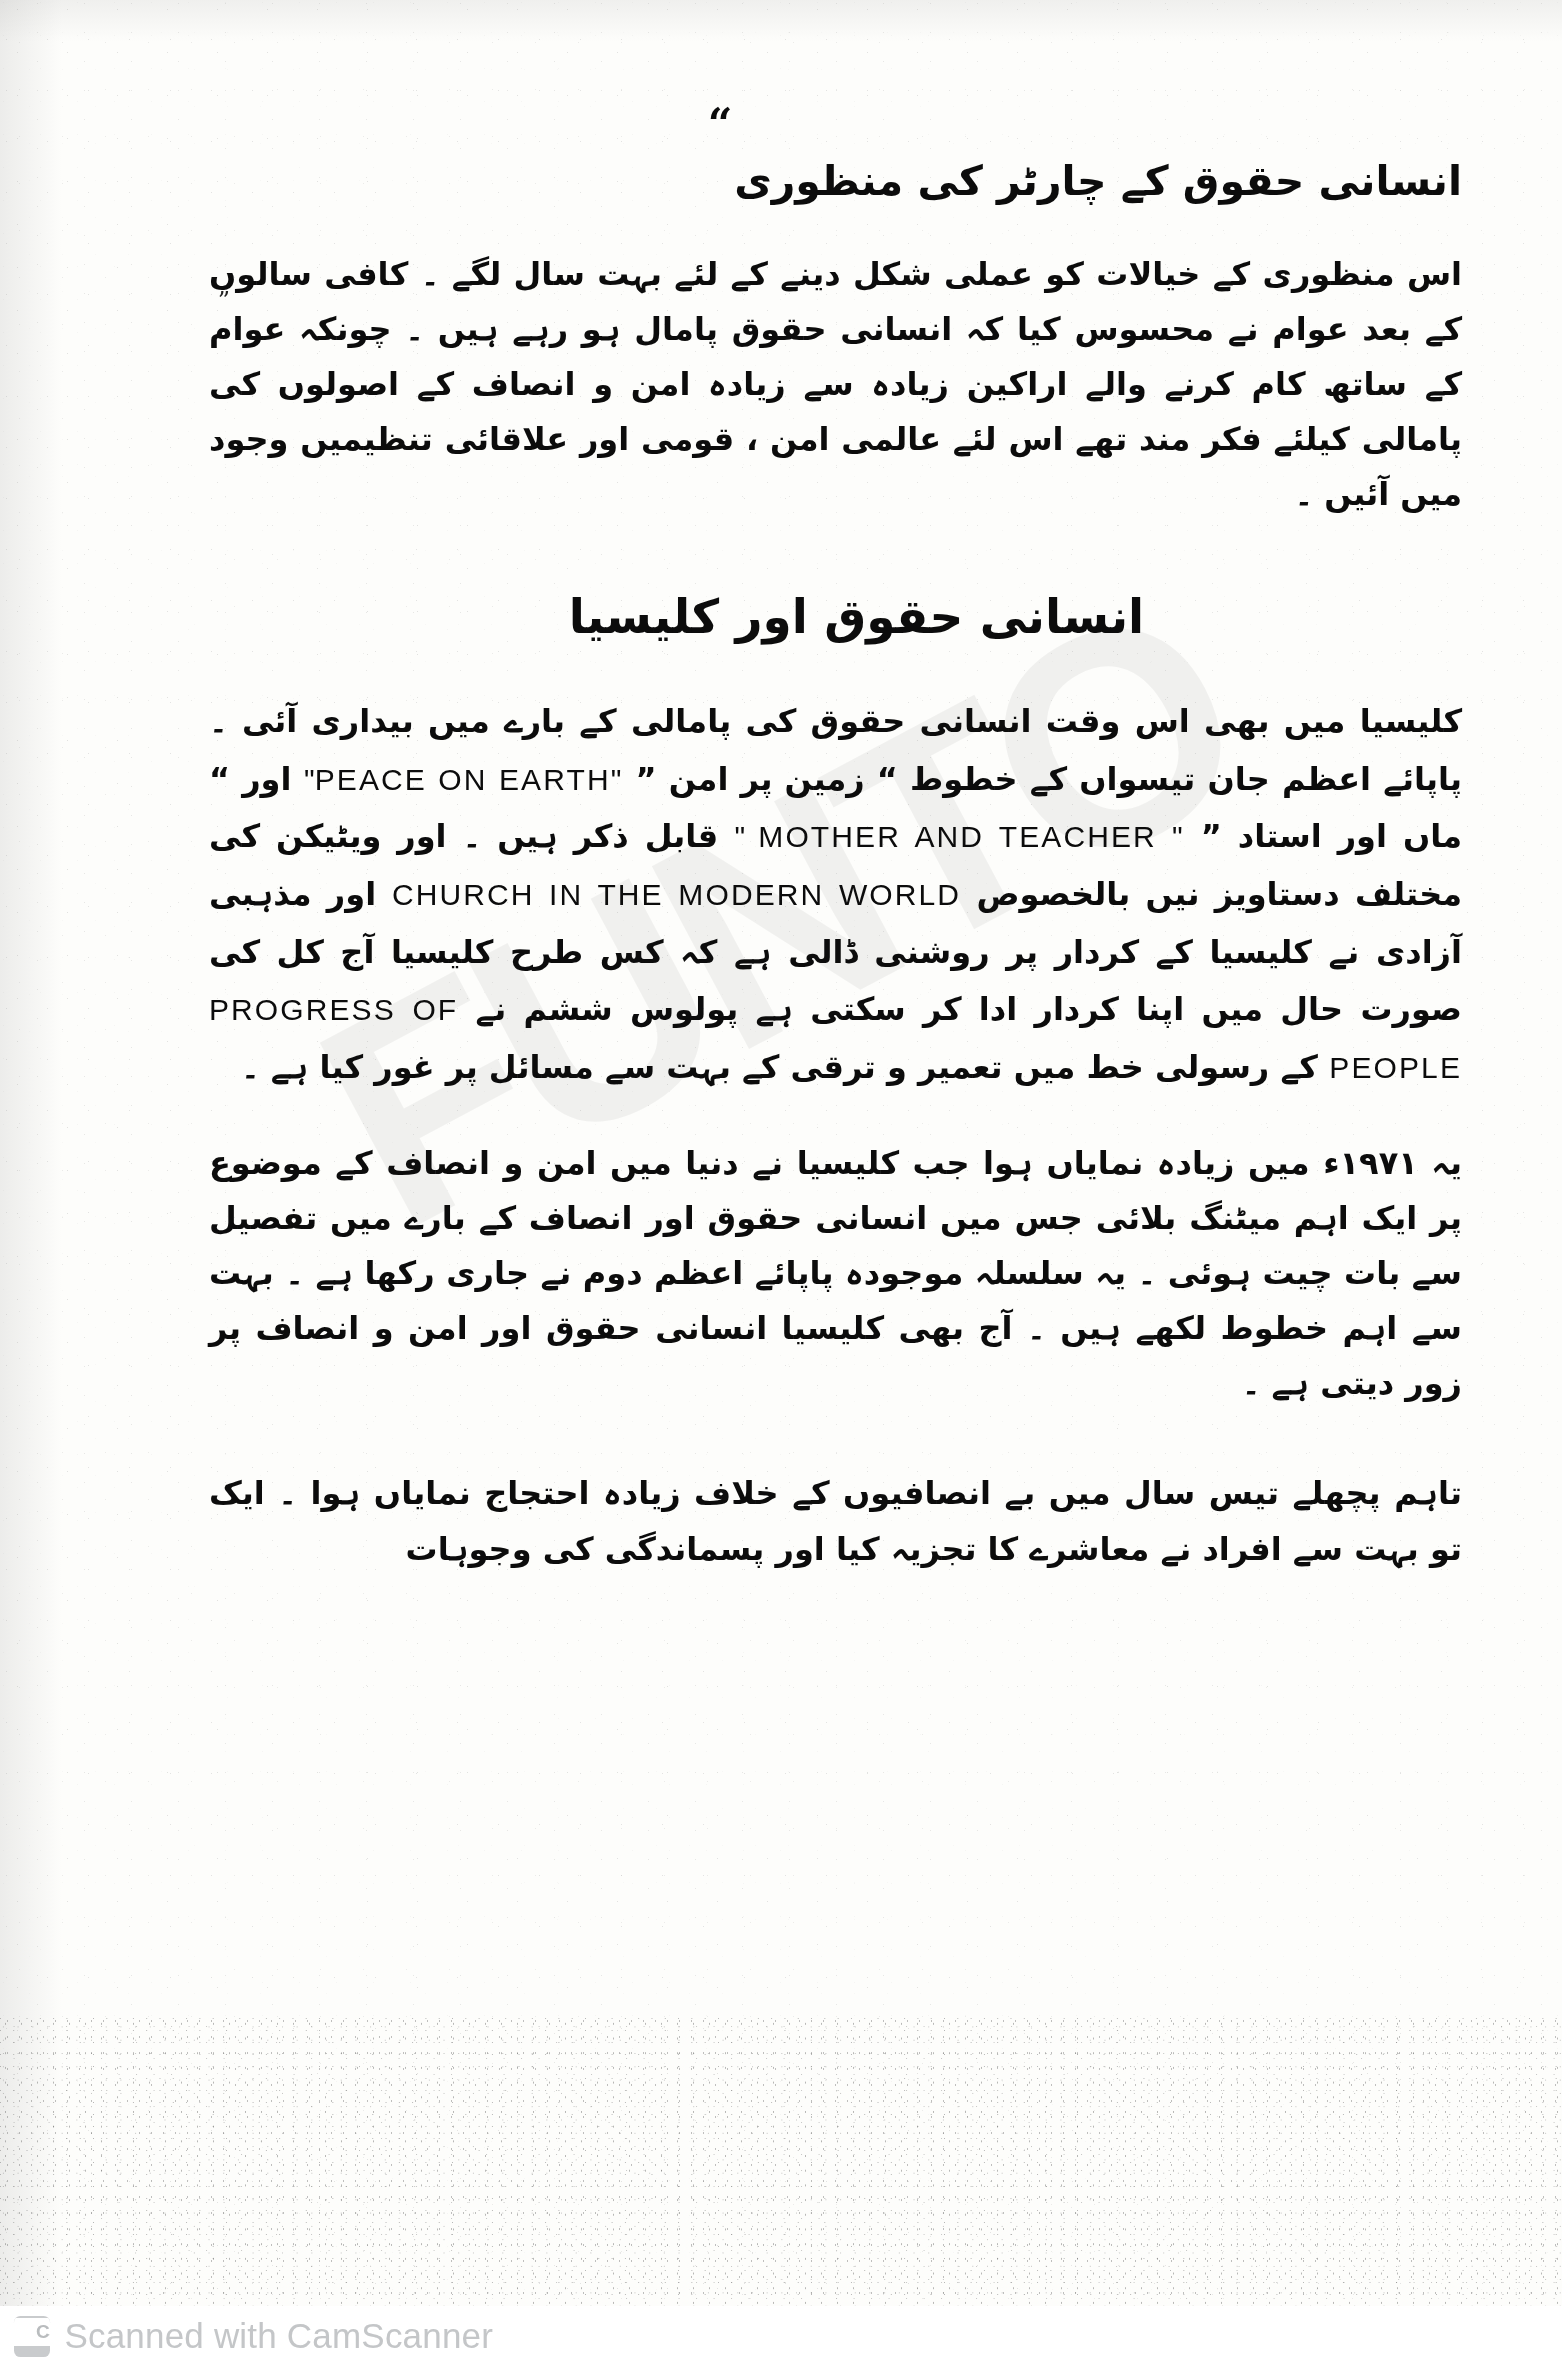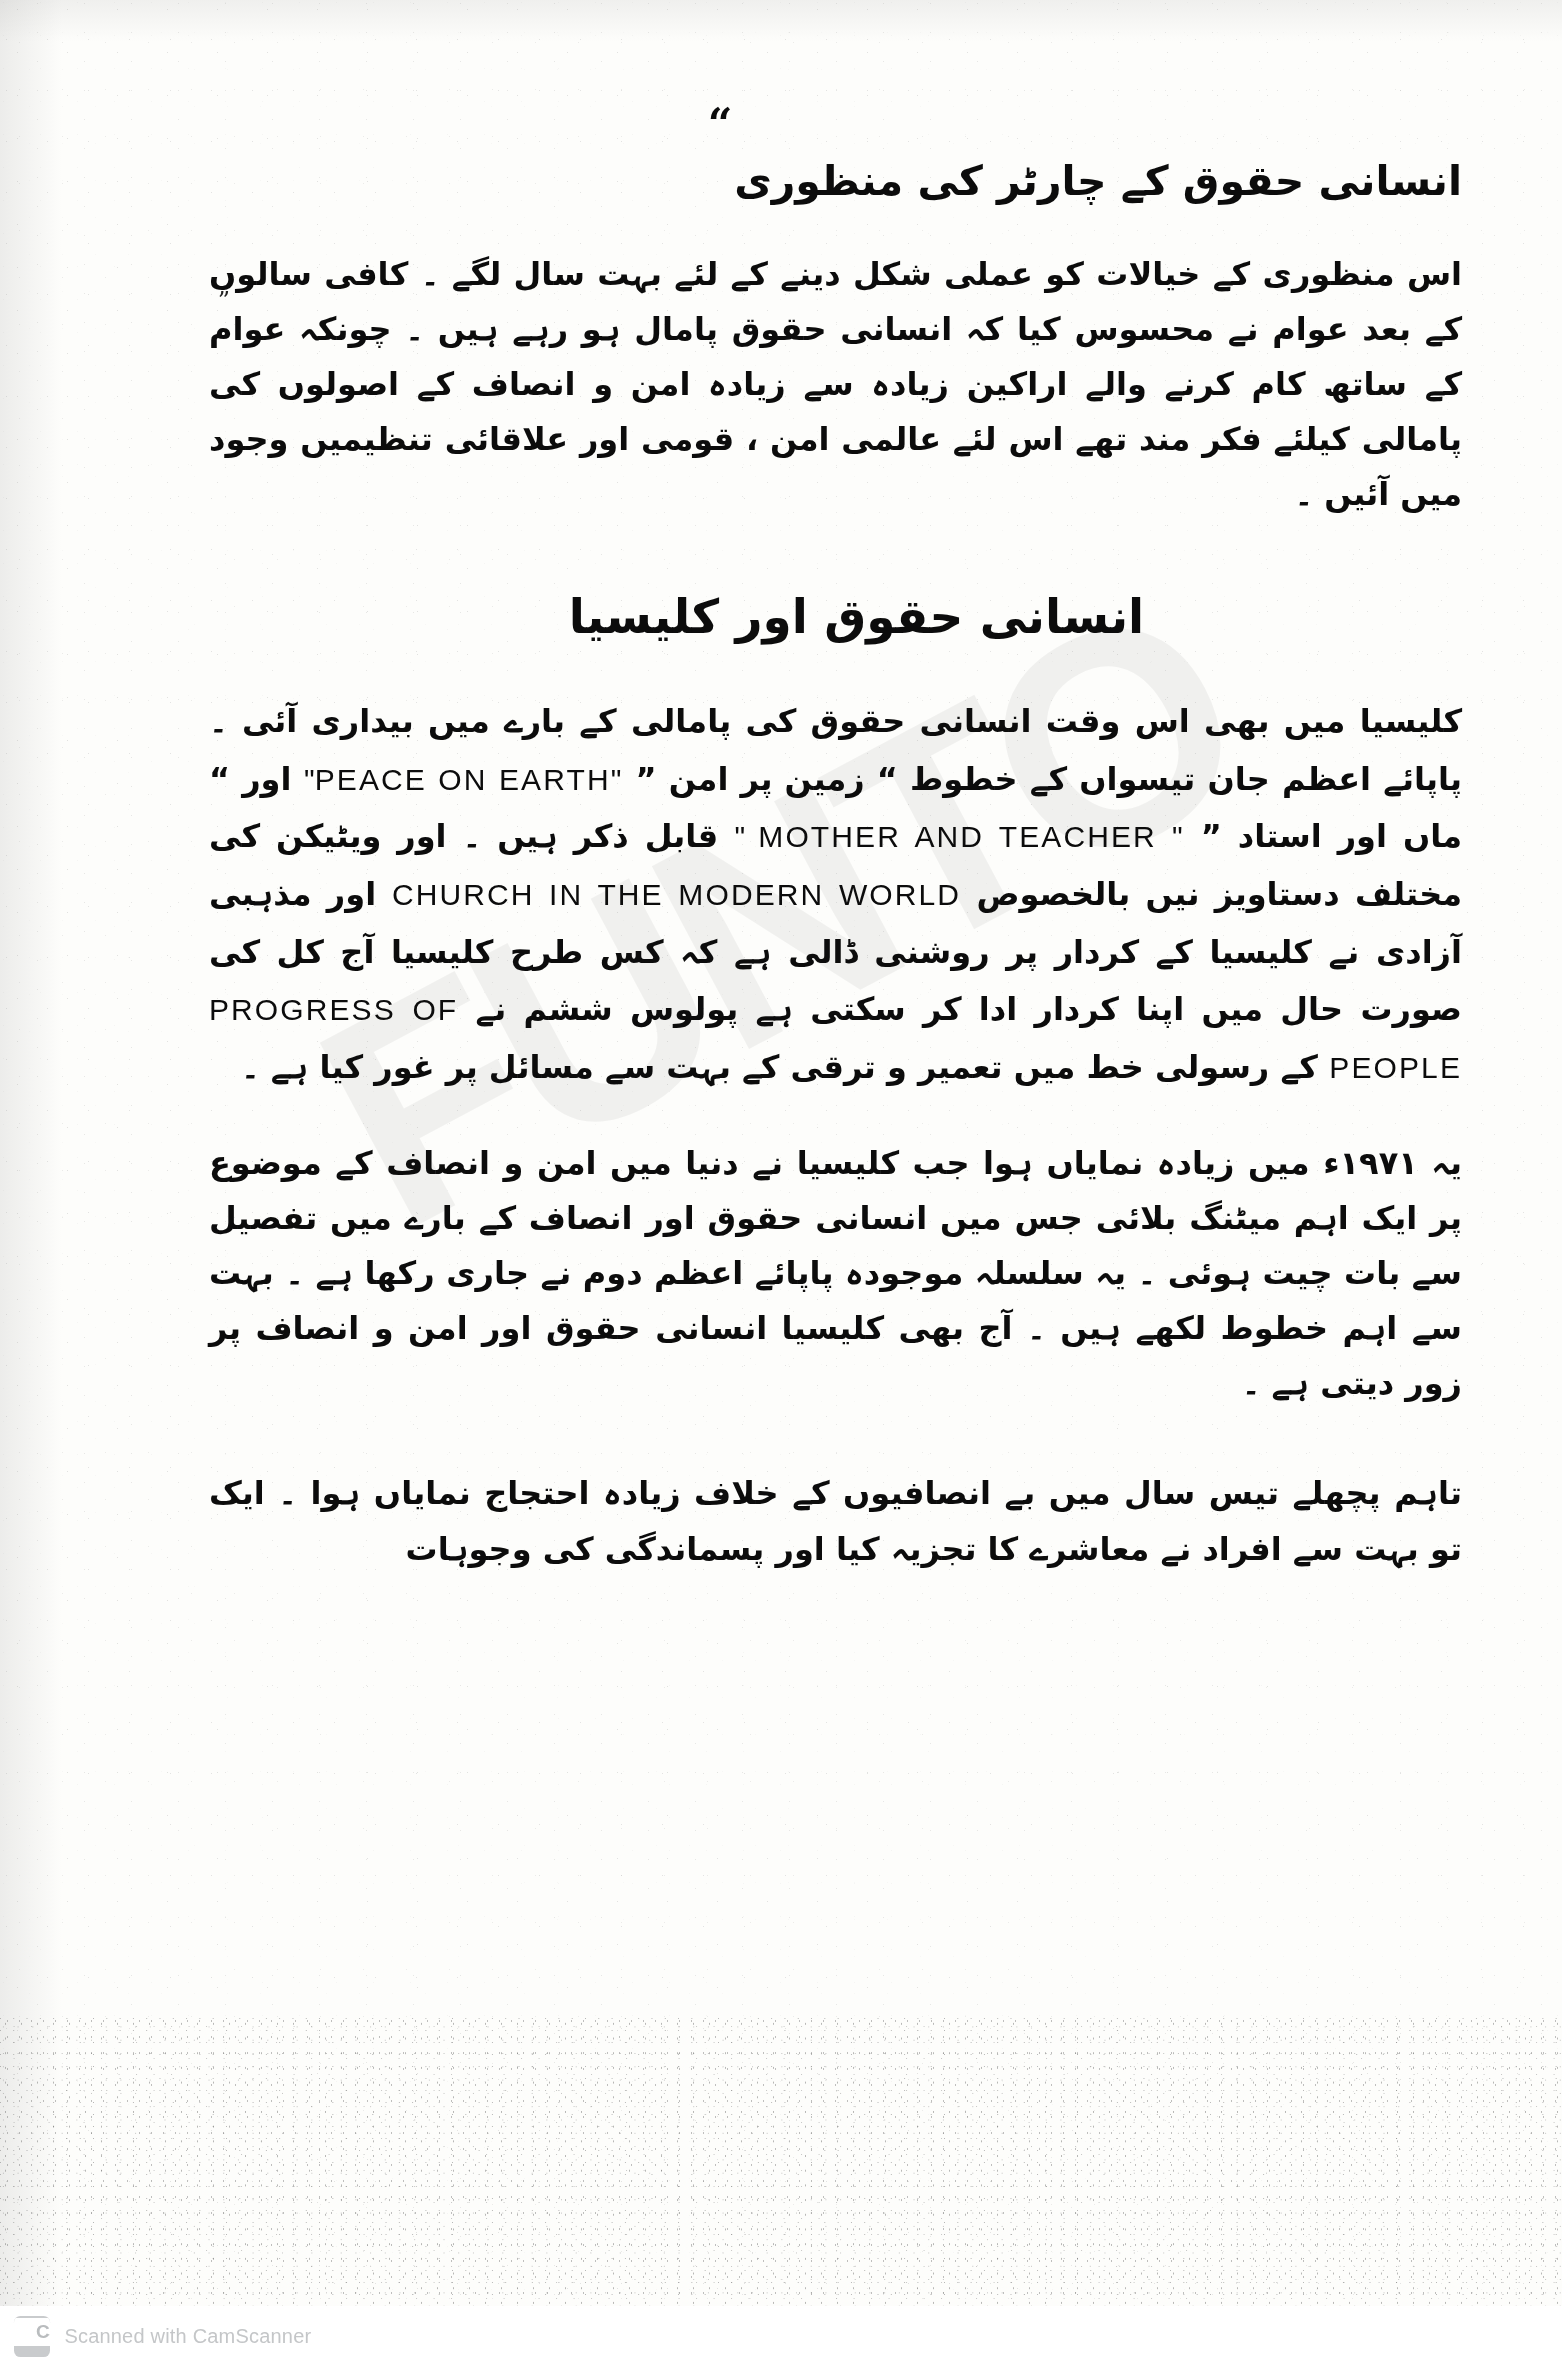--- a/index.html
+++ b/index.html
@@ -214,21 +214,21 @@
     font-weight: 700;
     font-size: 19px;
     color: #b9bcbe;
     letter-spacing: -0.7px;
     padding-left: 32px;
   }
 
   .footer-text {
     margin-left: 14px;
     font-family: "Liberation Sans", sans-serif;
-    font-size: 20px;
+    font-size: 35px;
     color: #c4c6c8;
     letter-spacing: 0.2px;
   }
 </style>
 </head>
 <body>
 
 <div class="page">
 
   <div class="paper-noise"></div>

